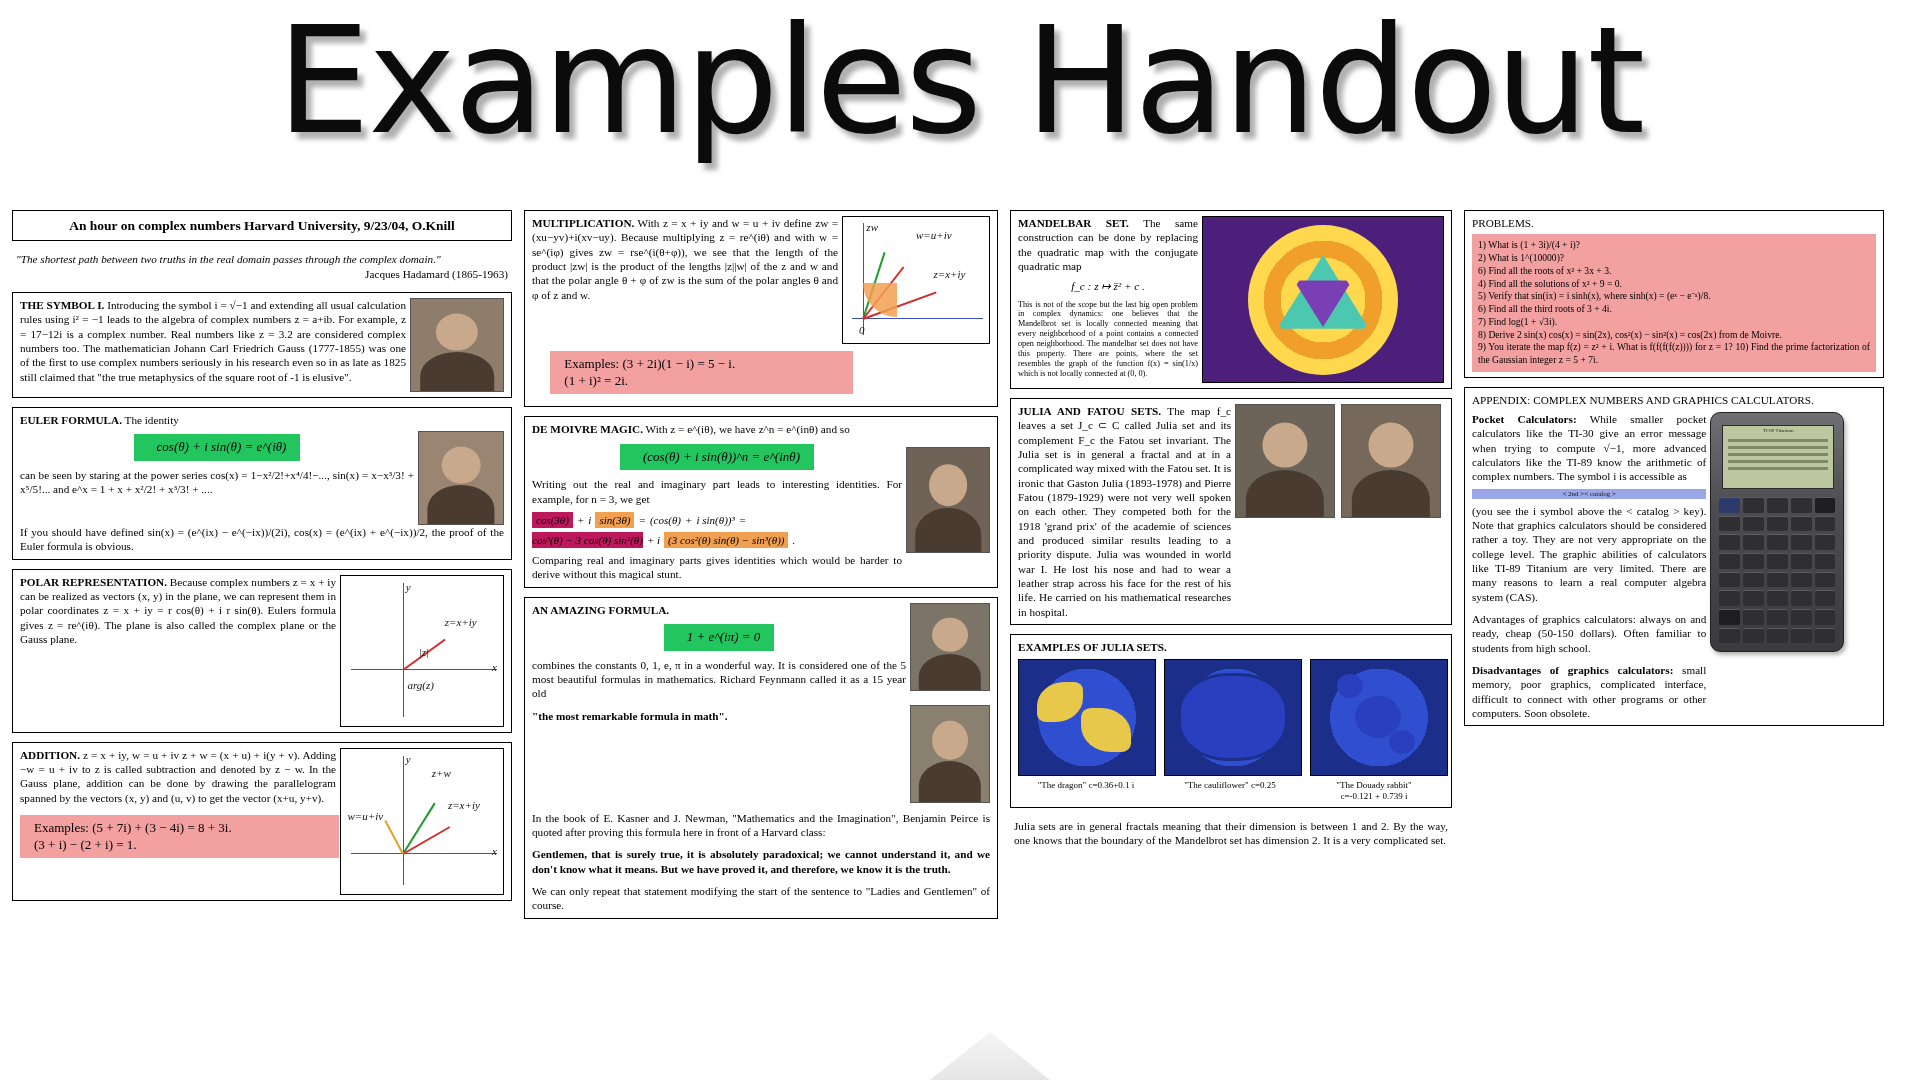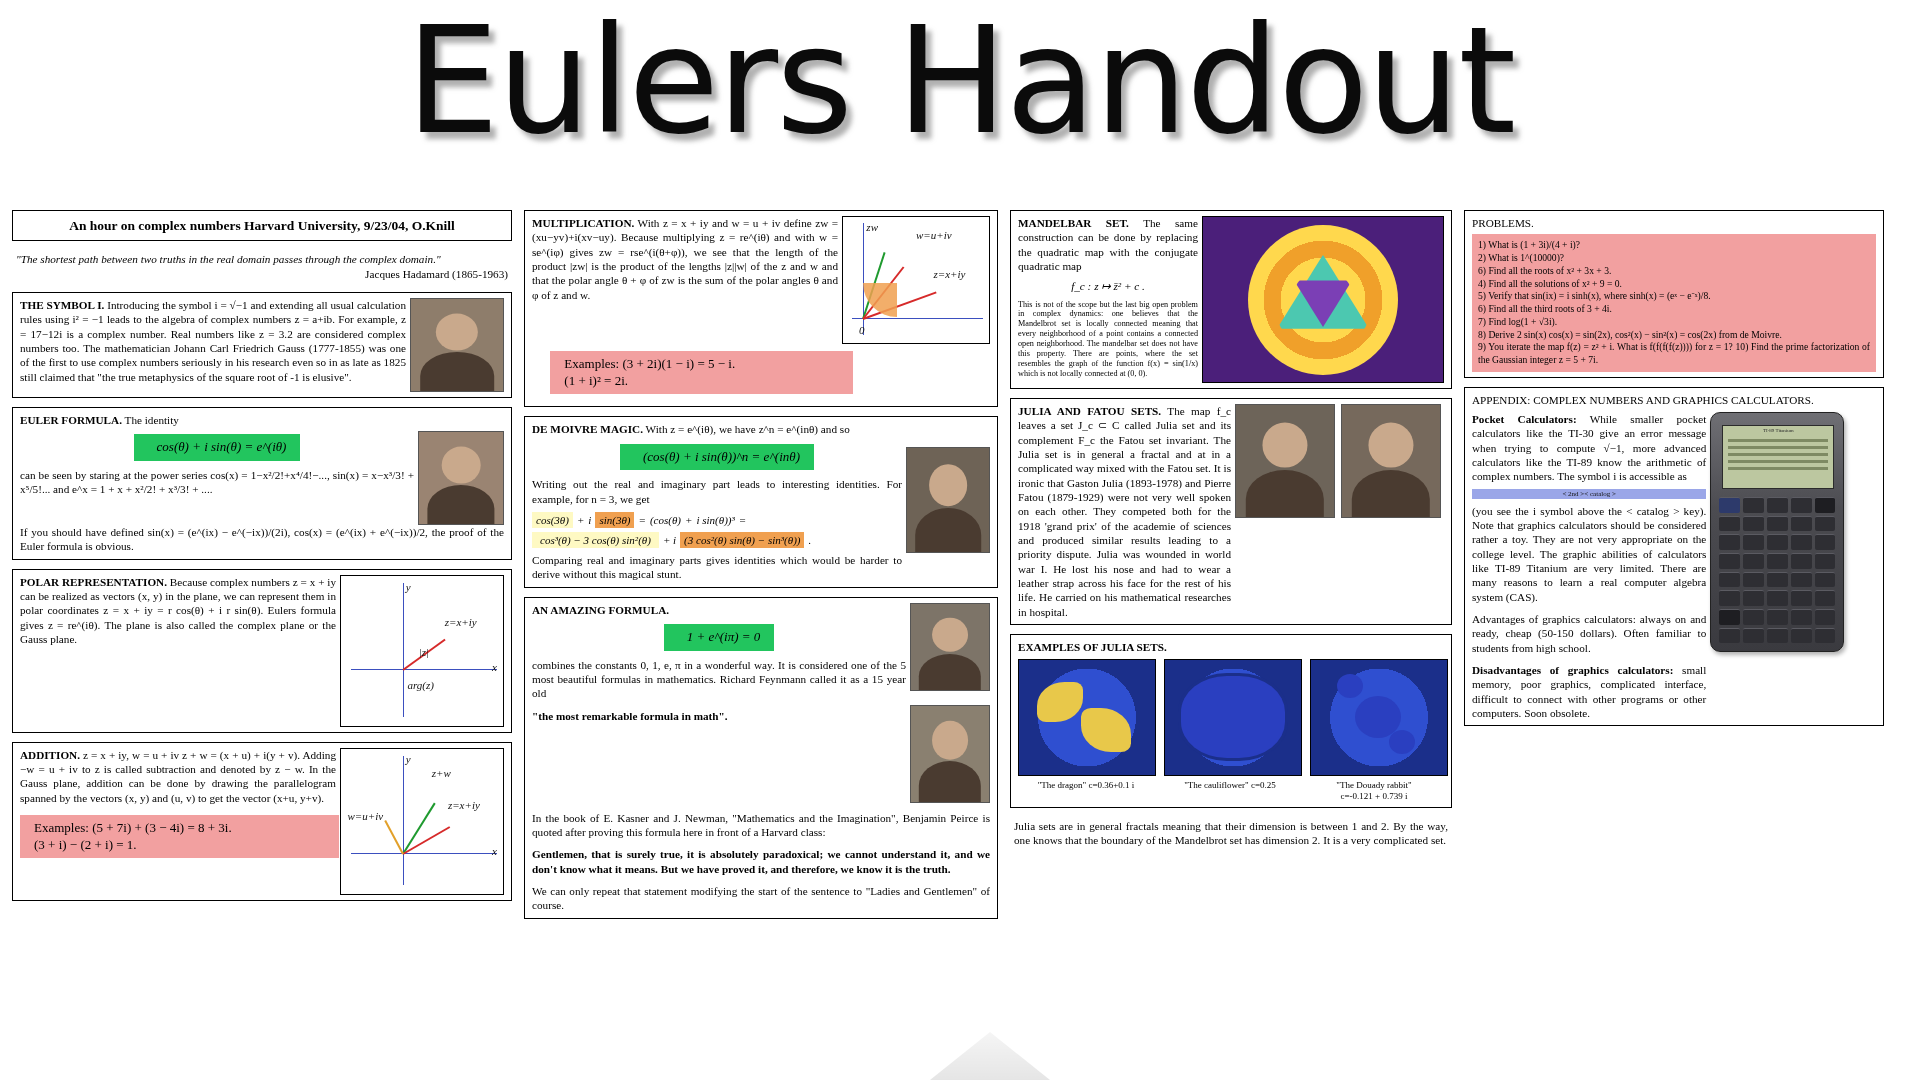--- a/index.html
+++ b/index.html
@@ -70,21 +70,21 @@
     display: block;
     margin: 7px auto;
     padding: 5px 14px;
     text-align: center;
     font-style: italic;
     font-size: 13px;
     width: fit-content;
   }
   .plate-yellow { background: #22c55e; padding-left: 23px; }
   .plate-red { background: #f2a0a0; text-align: left; font-style: normal; }
-  .plate-green { background: #fef9c3; }
+  .plate-green { background: #be185d; }
   .plate-orange { background: #f0a050; }
 
   .flexrow { display: flex; gap: 4px; align-items: flex-start; }
   .flexcol { flex: 1 1 auto; }
 
   
   .portrait {
     background: #b9a89a;
     border: 1px solid #555;
     flex: 0 0 auto;
@@ -219,21 +219,21 @@
     background: linear-gradient(180deg, rgba(0,0,0,0.04), rgba(0,0,0,0.10));
     clip-path: polygon(50% 0%, 100% 100%, 0% 100%);
   }
   .imgrow { display:flex; gap:6px; }
 </style>
 </head>
 <body>
 
 <div class="page">
 
-  <div class="title">Eulers Handout</div>
+  <div class="title">Examples Handout</div>
 
   <div class="columns">
 
     <div class="col col1">
 
       <div class="box hdr-box">An hour on complex numbers  Harvard University, 9/23/04, O.Knill</div>
 
       <div class="box noborder">
         <div style="font-style:italic">"The shortest path between two truths in the real domain passes through the complex domain."</div>
         <div class="right">Jacques Hadamard (1865-1963)</div>
@@ -357,21 +357,21 @@
               <span>+</span>
               <span>i</span>
               <span class="plate-orange" style="padding:1px 4px">sin(3θ)</span>
               <span>=</span>
               <span>(cos(θ)</span>
               <span>+</span>
               <span>i sin(θ))³</span>
               <span>=</span>
             </div>
             <div style="margin-top:4px;display:flex;flex-wrap:wrap;gap:4px;align-items:center;font-style:italic;font-size:11px">
-              <span class="plate-green" style="padding:1px 8px">cos³(θ) − 3 cos(θ) sin²(θ)</span>
+              <span class="plate-green" style="padding:1px 0">cos³(θ) − 3 cos(θ) sin²(θ)</span>
               <span>+ i</span>
               <span class="plate-orange" style="padding:1px 4px">(3 cos²(θ) sin(θ) − sin³(θ))</span>
               <span>.</span>
             </div>
             <div style="margin-top:5px">Comparing real and imaginary parts gives identities which would be harder to derive without this magical stunt.</div>
           </div>
           <div class="portrait p-demoivre" style="width:82px;height:104px;margin-top:10px">
             <div class="face"></div>
             <div class="body"></div>
           </div>

